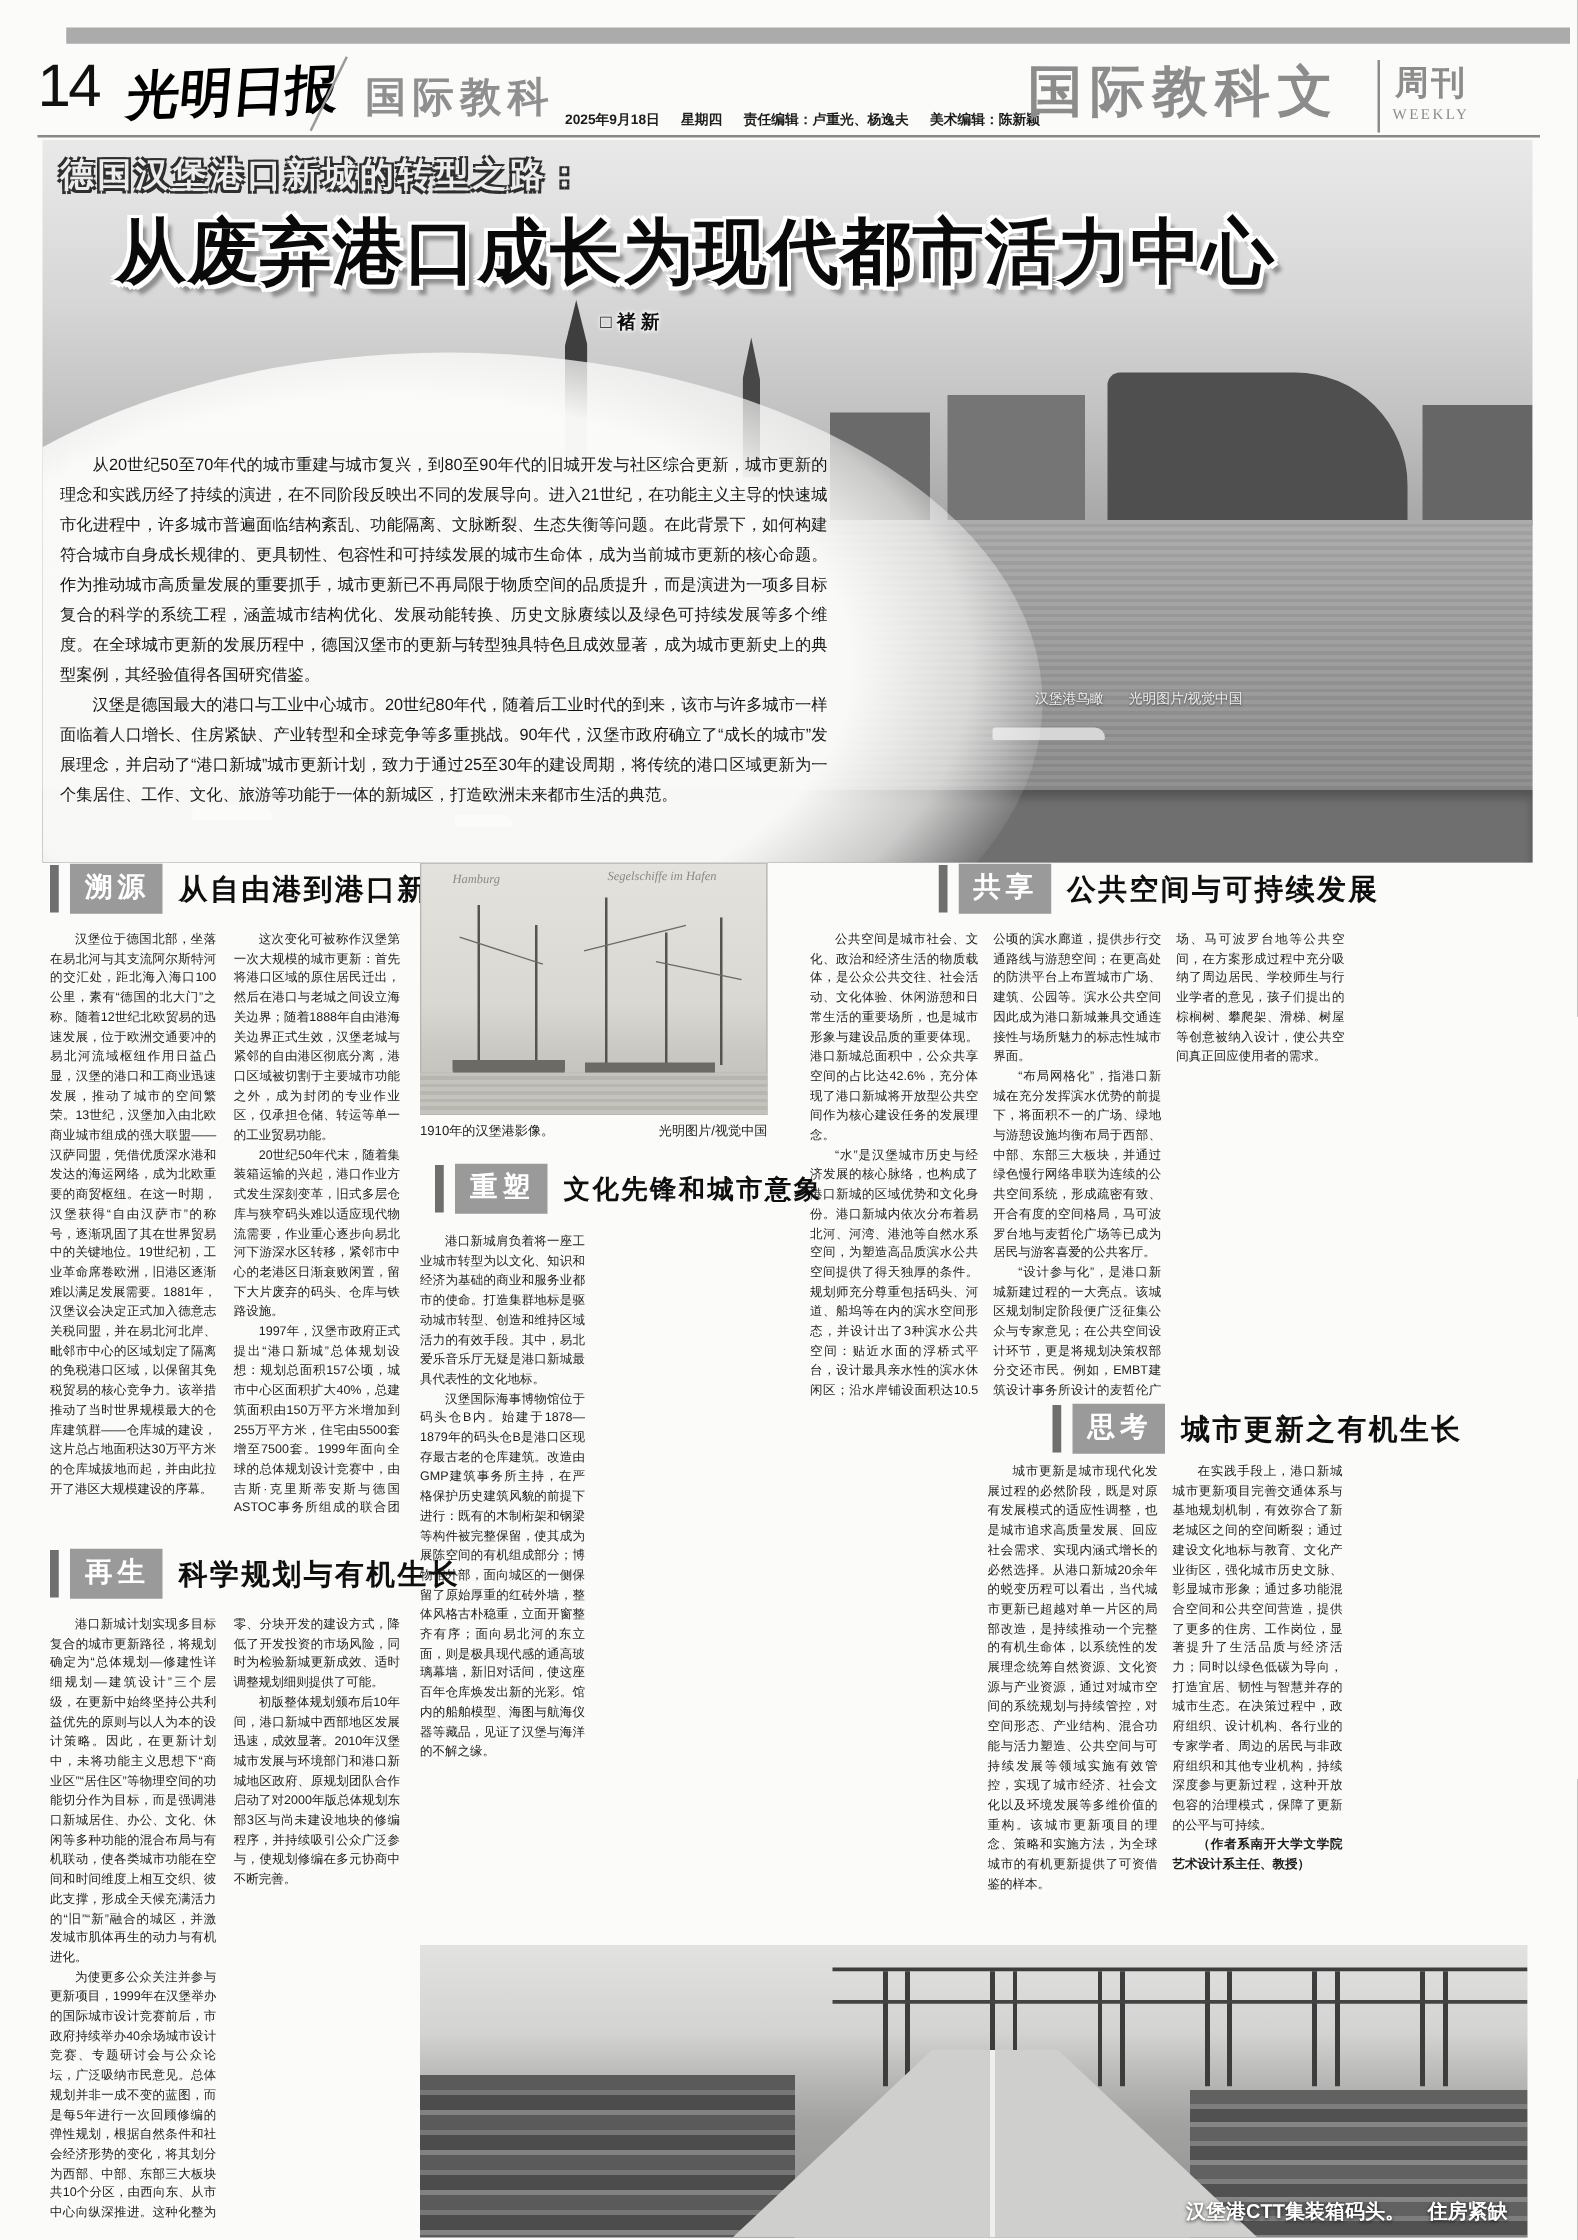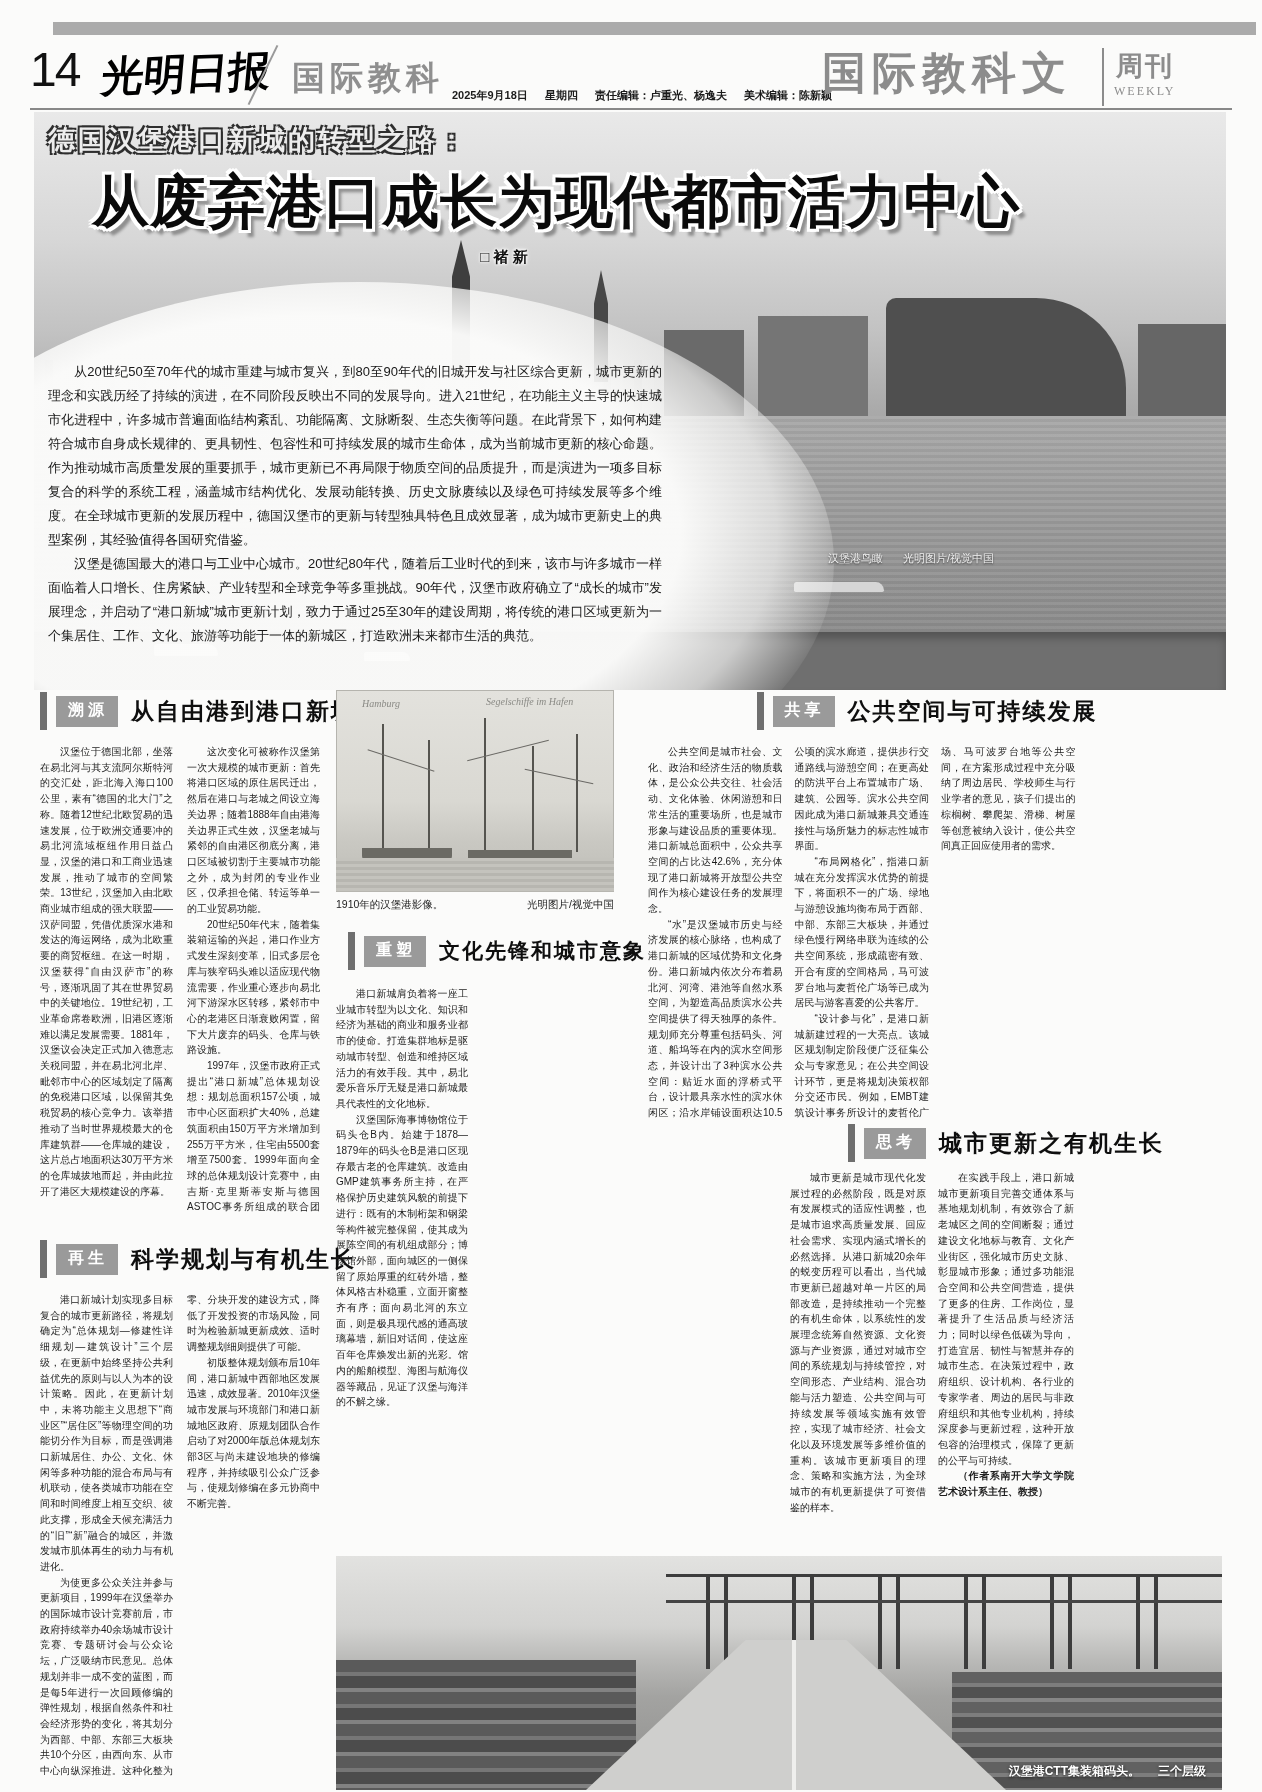--- a/index.html
+++ b/index.html
@@ -60,21 +60,21 @@
     color:#101010; text-shadow:0 0 3px #fff,0 0 3px #fff,0 0 5px #fff; }
   .intro { position:absolute; left:14px; top:248px; width:614px; font-size:13px; line-height:24px;
     text-align:justify; color:#161616; }
   .intro p { margin:0; text-indent:2em; }
   .hero-caption { position:absolute; right:232px; top:414px; display:flex; gap:20px; font-size:11px;
     color:#f1f1f1; text-shadow:0 1px 2px rgba(0,0,0,.65);margin-top:25px; }
 
   
   .sec-head { position:absolute; display:flex; align-items:center; height:38px; white-space:nowrap; }
   .sec-head .bar { width:7px; height:38px; background:#6f6f6f; margin-right:9px; flex:0 0 auto; }
-  .sec-head .badge { background:#9a9a9a; color:#fff; font-size:16px; font-weight:bold; letter-spacing:4px;
+  .sec-head .badge { background:#9a9a9a; color:#fff; font-size:22px; font-weight:bold; letter-spacing:4px;
     padding:4px 10px 6px 12px; flex:0 0 auto; }
   .sec-head .stitle { font-size:23px; font-weight:bold; color:#0e0e0e; letter-spacing:2px; margin-left:13px; }
   .sec-head.centered { justify-content:center; }
   .sec-head.centered .bar { margin-left:0; }
 
   
   .colflow { position:absolute; column-gap:14px; column-fill:auto; overflow:hidden;
     font-size:10px; line-height:15.7px; text-align:justify; color:#1d1d1d; }
   .colflow p { margin:0; text-indent:2em; }
   .cols2 { column-count:2; }
@@ -103,21 +103,21 @@
   .bp-cranes { position:absolute; left:330px; top:18px; width:556px; height:92px; border-top:3px solid #3d3d3d;
     background:repeating-linear-gradient(90deg,transparent 0 40px,#3d3d3d 40px 44px,transparent 44px 58px,#3d3d3d 58px 62px,transparent 62px 86px); }
   .bp-beam { position:absolute; left:330px; top:44px; width:556px; height:3px; background:#444; }
   .bp-yard-left { position:absolute; left:0; bottom:0; width:300px; height:130px;
     background:repeating-linear-gradient(180deg,#5a5a5a 0 12px,#767676 12px 16px,#4c4c4c 16px 28px,#828282 28px 32px); }
   .bp-yard-right { position:absolute; right:0; bottom:0; width:270px; height:118px;
     background:repeating-linear-gradient(180deg,#616161 0 11px,#7d7d7d 11px 15px,#515151 15px 26px,#868686 26px 30px); }
   .bp-road { position:absolute; left:250px; bottom:0; width:420px; height:150px; background:#cfcfcd;
     clip-path:polygon(38% 0,62% 0,100% 100%,0 100%); }
   .bp-road:after { content:""; position:absolute; left:49%; top:0; width:4px; height:100%; background:#efefed; }
-  .bp-caption { position:absolute; right:16px; bottom:10px; display:flex; gap:18px; font-size:12px; font-weight:bold;
+  .bp-caption { position:absolute; right:16px; bottom:10px; display:flex; gap:18px; font-size:16px; font-weight:bold;
     color:#fff; text-shadow:0 1px 3px rgba(0,0,0,.8); }
 </style>
 </head>
 <body>
 
 <div class="page">
 
   <div class="topbar"></div>
   <div class="page-num">14</div>
   <div class="paper-logo">光明日报</div>
@@ -240,17 +240,17 @@
   </div>
 
   <div class="bottom-photo">
     <div class="bp-cranes"></div>
     <div class="bp-beam"></div>
     <div class="bp-yard-left"></div>
     <div class="bp-yard-right"></div>
     <div class="bp-road"></div>
     <div class="bp-caption">
       <span>汉堡港CTT集装箱码头。</span>
-      <span>三个层级</span>
+      <span>住房紧缺</span>
     </div>
   </div>
 
 </div>
 
 </body></html>

